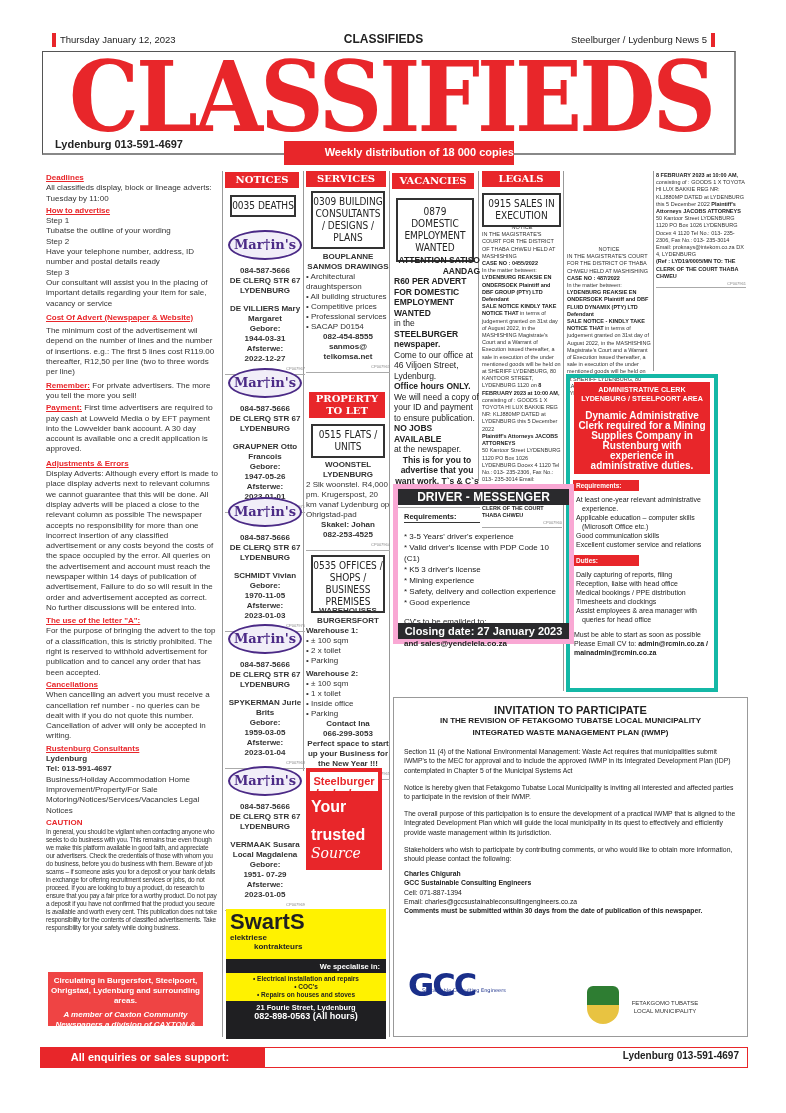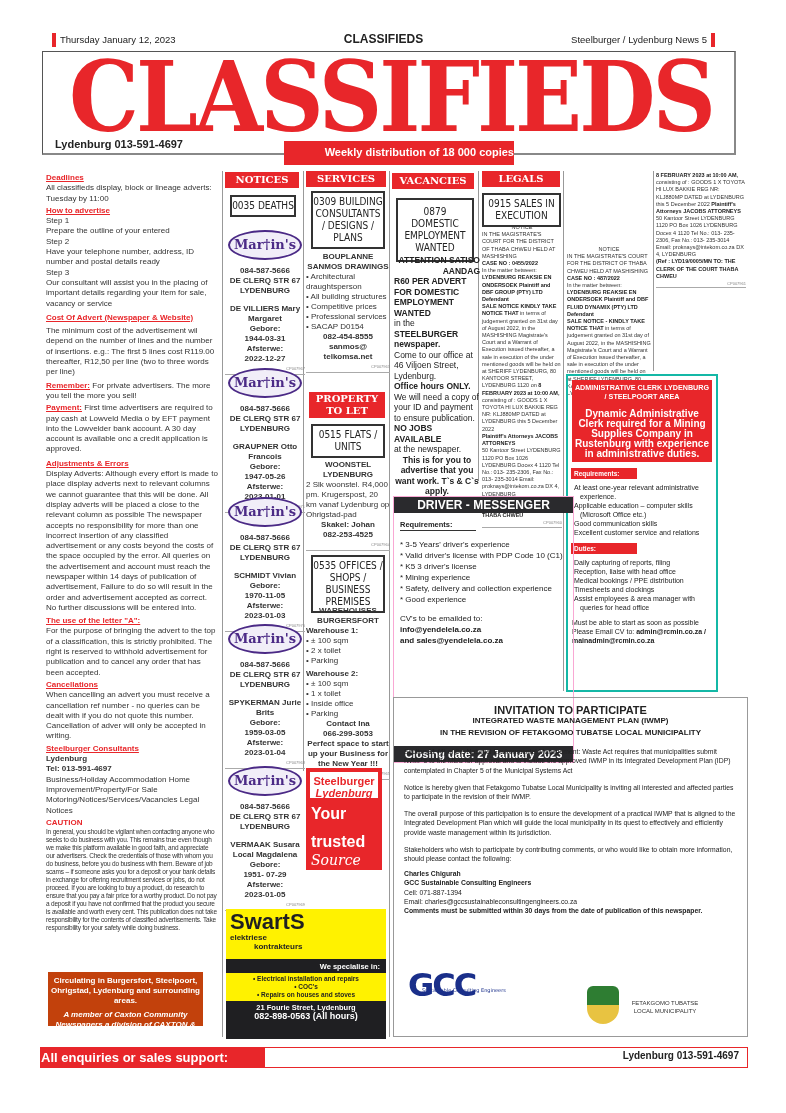--- a/index.html
+++ b/index.html
@@ -12,64 +12,64 @@
 .topbar .mid{position:absolute;left:0;width:100%;text-align:center;top:-1px;font-weight:bold;font-size:12px}
 .topbar .right{position:absolute;right:8px;top:1px}
 .masthead{position:absolute;left:42px;top:51px;width:694px;height:104px;border:1px solid #555;border-right:2px solid #888;border-bottom:2px solid #888}
 .masthead .big{position:absolute;left:10px;top:0;width:676px;text-align:center;font-family:"DejaVu Serif",serif;font-weight:bold;font-size:88px;letter-spacing:-3px;color:#e8262a;transform:scaleY(1.1);line-height:90px}
 .masthead .phone{position:absolute;left:12px;top:86px;font-size:11px;font-weight:bold}
 .dist{position:absolute;left:284px;top:141px;width:230px;height:24px;background:#e8262a;color:#fff;font-weight:bold;font-size:11px;text-align:right;line-height:22px}
 .col1{position:absolute;left:46px;top:171px;width:172px;font-size:8px;line-height:10.3px;color:#333}
 .col1 .h{color:#e8262a;font-weight:bold;text-decoration:underline;margin-top:2px}
 .col1 p{margin-bottom:2px}
 .col1 .caut{font-family:"Liberation Sans Narrow","Liberation Sans",sans-serif;font-size:6.5px;line-height:8px;letter-spacing:-0.2px}
-.circ{position:absolute;left:48px;top:972px;width:155px;height:54px;background:#c2410c;color:#fff;font-size:8px;font-weight:bold;text-align:center;line-height:10px;padding-top:4px}
+.circ{position:absolute;left:48px;top:972px;width:155px;height:54px;background:#ef4444;color:#fff;font-size:8px;font-weight:bold;text-align:center;line-height:10px;padding-top:4px}
 .circ i{display:block;margin-top:4px}
 .vline{position:absolute;width:1px;background:#999}
 .head{position:absolute;height:16px;background:#e8262a;color:#fff;font-family:"DejaVu Serif",serif;font-weight:bold;font-size:10px;text-align:center;line-height:16px}
 .catbox{position:absolute;border:2px solid #333;text-align:center;font-family:"DejaVu Sans Condensed","DejaVu Sans",sans-serif;font-size:10px;line-height:12px;padding:3px 0;color:#222}
 .notice{position:absolute;width:80px;text-align:center;font-size:8px;line-height:10px;font-weight:bold;color:#333}
 .notice .logo{width:74px;height:30px;margin:0 auto 6px;border-radius:50%;border:2px solid #4b2a86;display:flex;align-items:center;justify-content:center;font-family:"DejaVu Serif",serif;font-size:13px;color:#4b2a86;background:#f1eef8}
 .notice .name{margin-top:8px}
 .notice .code{text-align:right;font-size:4px;font-weight:normal;border-bottom:1px solid #aaa;color:#888}
 .svc{position:absolute;width:84px;font-size:8px;line-height:10px;color:#333}
 .svc .c{text-align:center;font-weight:bold}
 .vac{position:absolute;left:394px;top:255px;width:86px;font-size:8.5px;line-height:10.5px;color:#222}
 .legal{position:absolute;font-size:5.5px;line-height:7.2px;color:#333}
 .legal b{color:#222}
-.ad-admin{position:absolute;left:566px;top:374px;width:152px;height:318px;border:2px solid #14b8a6;font-size:7px;line-height:9px}
+.ad-admin{position:absolute;left:566px;top:374px;width:152px;height:318px;border:4px solid #14b8a6;font-size:7px;line-height:9px}
 .ad-admin .top{background:#e8262a;color:#fff;font-weight:bold;text-align:center;margin:4px;padding:3px 2px;font-size:7.2px;line-height:9px}
 .ad-admin .tag{background:#e8262a;color:#fff;font-weight:bold;width:66px;margin:6px 0 4px 3px;padding:1px 3px;font-size:6.5px}
 .ad-admin ul{list-style:none;padding-left:6px}
 .ad-admin li{padding-left:6px;text-indent:-6px}
-.driver{position:absolute;left:393px;top:496px;width:181px;height:267px;border:1px solid #f9a8d4;font-size:8px;line-height:11px}
+.driver{position:absolute;left:393px;top:484px;width:181px;height:160px;border:5px solid #f9a8d4;font-size:8px;line-height:11px}
 .driver .bar{background:#2a2a2d;color:#fff;text-align:center;font-weight:bold;font-size:12px;height:16px;line-height:16px}
 .driver .req{font-weight:bold;margin:6px 6px 8px;border-bottom:1px solid #333;width:76px;font-size:7.5px}
 .driver .body{padding:0 6px}
 .invite{position:absolute;left:393px;top:697px;width:355px;height:340px;border:1px solid #999;font-family:"Liberation Sans Narrow","Liberation Sans",sans-serif;font-size:6.8px;line-height:9.2px;color:#222}
 .invite .t1{text-align:center;font-weight:bold;font-size:11px;margin-top:8px}
 .invite .t2{text-align:center;font-weight:bold;font-size:8px;line-height:12px}
 .invite p{padding:0 10px;margin-top:8px}
 .gcc{position:absolute;left:14px;top:283px;font-family:"DejaVu Sans",sans-serif;font-weight:bold;font-size:32px;color:#1a2f8a;letter-spacing:-2px}
 .gcc small{display:block;font-size:5px;letter-spacing:0;color:#1a2f8a;font-weight:normal;margin-top:-4px;margin-left:14px}
 .crest{position:absolute;left:193px;top:288px;width:32px;height:38px;border-radius:6px 6px 16px 16px;background:linear-gradient(#2e7d32 50%,#e8c341 50%)}
 .muni{position:absolute;left:236px;top:301px;font-size:6px;line-height:8px;text-align:center;color:#333}
 .steel{position:absolute;left:306px;top:768px;width:76px;height:102px;border:1px solid #e8262a;background:#e8262a}
-.steel .logo{background:#fff;margin:3px;height:26px;text-align:center;font-weight:bold;font-size:11px;line-height:12px;color:#e8262a;padding-top:3px}
+.steel .logo{background:#fff;margin:3px;height:19px;text-align:center;font-weight:bold;font-size:11px;line-height:12px;color:#e8262a;padding-top:3px}
 .steel .your{color:#fff;font-weight:bold;font-size:16px;line-height:20px;padding-left:4px;margin-top:6px}
 .steel .src{color:#fff;font-family:"DejaVu Serif",serif;font-style:italic;font-size:14px;padding-left:4px}
 .swarts{position:absolute;left:226px;top:909px;width:160px;height:130px;background:#1f1f22;color:#fff}
 .swarts .hd{background:#fff200;height:50px;color:#1f1f22;padding:2px 4px}
 .swarts .hd .nm{font-size:22px;font-weight:bold;line-height:22px}
 .swarts .hd .sb{font-size:8px;font-weight:bold;line-height:9px}
 .swarts .sp{font-size:7.5px;font-weight:bold;text-align:right;padding-right:6px;margin-top:3px}
 .swarts .list{background:#fff200;color:#1f1f22;font-size:6.5px;font-weight:bold;text-align:center;line-height:8px;margin:2px 0;padding:2px 0}
 .swarts .addr{text-align:center;font-size:7.5px;line-height:9px;font-weight:bold}
 .footer{position:absolute;left:40px;top:1047px;width:708px;height:21px;border:1px solid #e8262a}
-.footer .l{position:absolute;left:0;top:0;width:224px;height:19px;background:#e8262a;color:#fff;font-weight:bold;font-size:13px;line-height:19px;text-align:left;padding-right:6px}
+.footer .l{position:absolute;left:0;top:0;width:224px;height:19px;background:#e8262a;color:#fff;font-weight:bold;font-size:11px;line-height:19px;text-align:center;padding-right:6px}
 .footer .r{position:absolute;right:8px;top:2px;font-weight:bold;font-size:10px}
 .codeline{position:absolute;font-size:4px;color:#888}
 </style>
 </head>
 <body>
 
 <div class="topbar">
   <div class="lbar"></div>
   <span class="date">Thursday January 12, 2023</span>
   <span class="mid">CLASSIFIEDS</span>
@@ -81,36 +81,36 @@
   <div class="big">CLASSIFIEDS</div>
   <div class="phone">Lydenburg 013-591-4697</div>
 </div>
 <div class="dist">Weekly distribution of 18 000 copies</div>
 
 <div class="col1">
   <div class="h">Deadlines</div>
   <p>All classifieds display, block or lineage adverts: Tuesday by 11:00</p>
   <div class="h">How to advertise</div>
   <div>Step 1</div>
-  <div>Prepare the outline of your entered</div>
+  <div>Tubatse the outline of your wording</div>
   <div>Step 2</div>
   <div>Have your telephone number, address, ID number and postal details ready</div>
   <div>Step 3</div>
   <p>Our consultant will assist you in the placing of important details regarding your item for sale, vacancy or service</p>
   <div class="h" style="margin-top:4px">Cost Of Advert (Newspaper &amp; Website)</div>
   <p style="margin-top:3px">The minimum cost of the advertisement wil depend on the number of lines and the number of insertions. e.g.: The first 5 lines cost R119.00 thereafter, R12,50 per line (two to three words per line)</p>
   <p style="margin-top:3px"><span class="red" style="font-weight:bold;text-decoration:underline">Remember:</span> <span>For private advertisers. The more you tell the more you sell!</span></p>
   <p><span class="red" style="font-weight:bold;text-decoration:underline">Payment:</span> <span>First time advertisers are required to pay cash at Lowveld Media o by EFT payment into the Lowvelder bank account. A 30 day account is available onc a credit application is approved.</span></p>
   <div class="h" style="margin-top:4px">Adjustments &amp; Errors</div>
   <p>Display Adverts: Although every effort is made to place display adverts next to relevant columns we cannot guarantee that this will be done. All display adverts will be placed a close to the relevant column as possible The newspaper accepts no responsibility for more than one incorrect insertion of any classified advertisement or any costs beyond the costs of the space occupied by the error. All queries on the advertisement and account must reach the newspaper within 14 days of publication of advertisement, Failure to do so will result in the order and advertisement accepted as correct. No further discussions will be entered into.</p>
   <div class="h" style="margin-top:3px">The use of the letter "A":</div>
   <p>For the purpose of bringing the advert to the top of a classification, this is strictly prohibited. The right is reserved to withhold advertisement for publication and to cancel any order that has been accepted.</p>
   <div class="h">Cancellations</div>
   <p>When cancelling an advert you must receive a cancellation ref number - no queries can be dealt with if you do not quote this number. Cancellation of adver will only be accepted in writing.</p>
-  <div class="h">Steelburger Consultants</div>
+  <div class="h">Rustenburg Consultants</div>
   <div style="font-weight:bold">Lydenburg</div>
   <div style="font-weight:bold">Tel: 013-591-4697</div>
   <p>Business/Holiday Accommodation Home Improvement/Property/For Sale Motoring/Notices/Services/Vacancies Legal Notices</p>
   <div class="red" style="font-weight:bold">CAUTION</div>
   <p class="caut">In general, you should be vigilant when contacting anyone who seeks to do business with you. This remains true even though we make this platform available in good faith, and appreciate our advertisers. Check the credentials of those with whom you do business, before you do business with them. Beware of job scams – if someone asks you for a deposit or your bank details in exchange for offering recruitment services or jobs, do not proceed. If you are looking to buy a product, do research to ensure that you pay a fair price for a worthy product. Do not pay a deposit if you have not confirmed that the product you secure is available and worth every cent. This publication does not take responsibility for the contents of classified advertisements. Take responsibility for your safety while doing business.</p>
 </div>
 <div class="circ">
   <span>Circulating in Burgersfort, Steelpoort, Ohrigstad, Lydenburg and surrounding areas.</span>
   <i>A member of Caxton Community Newspapers a division of CAXTON &amp; CTP Publishers and Printers Ltd</i>
 </div>
@@ -313,22 +313,22 @@
     <div>* Good experience</div>
     <div style="margin-top:8px">CV's to be emailded to:</div>
     <b>info@yendelela.co.za</b><br>
     <b>and sales@yendelela.co.za</b>
   </div>
   <div class="bar" style="position:absolute;bottom:0;left:0;right:0;font-size:11px">Closing date: 27 January 2023</div>
 </div>
 
 <div class="invite">
   <div class="t1">INVITATION TO PARTICIPATE</div>
+  <div class="t2">IN THE REVISION OF FETAKGOMO TUBATSE LOCAL MUNICIPALITY</div>
   <div class="t2">INTEGRATED WASTE MANAGEMENT PLAN (IWMP)</div>
-  <div class="t2">IN THE REVISION OF FETAKGOMO TUBATSE LOCAL MUNICIPALITY</div>
   <p>Section 11 (4) of the National Environmental Management: Waste Act requires that municipalities submit IWMP's to the MEC for approval and to include the approved IWMP in its Integrated Development Plan (IDP) contemplated in Chapter 5 of the Municipal Systems Act</p>
   <p>Notice is hereby given that Fetakgomo Tubatse Local Municipality is inviting all interested and affected parties to participate in the revision of their IWMP.</p>
   <p>The overall purpose of this participation is to ensure the development of a practical IWMP that is aligned to the Integrated Development Plan which will guide the local municipality in its quest to effectively and efficiently provide waste management within its jurisdiction.</p>
   <p>Stakeholders who wish to participate by contributing comments, or who would like to obtain more information, should please contact the following:</p>
   <p style="margin-top:6px"><b>Charles Chigurah</b><br>
   <b>GCC Sustainable Consulting Engineers</b><br>
   <span>Cell:   071-887-1394</span><br>
   <span>Email: charles@gccsustainableconsultingengineers.co.za</span><br>
   <b>Comments must be submitted within 30 days from the date of publication of this newspaper.</b></p>
   <div class="gcc"><span>GCC</span><small>Sustainable Consulting Engineers</small></div>

